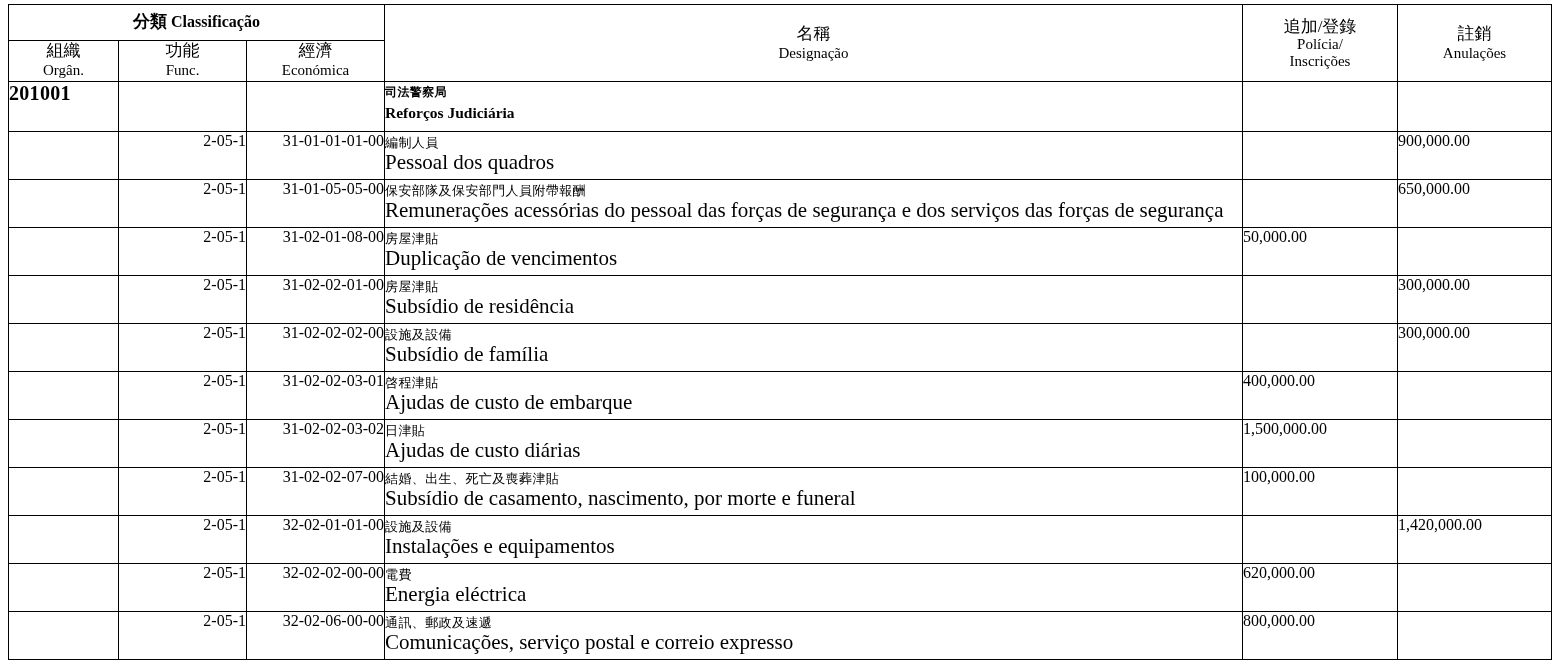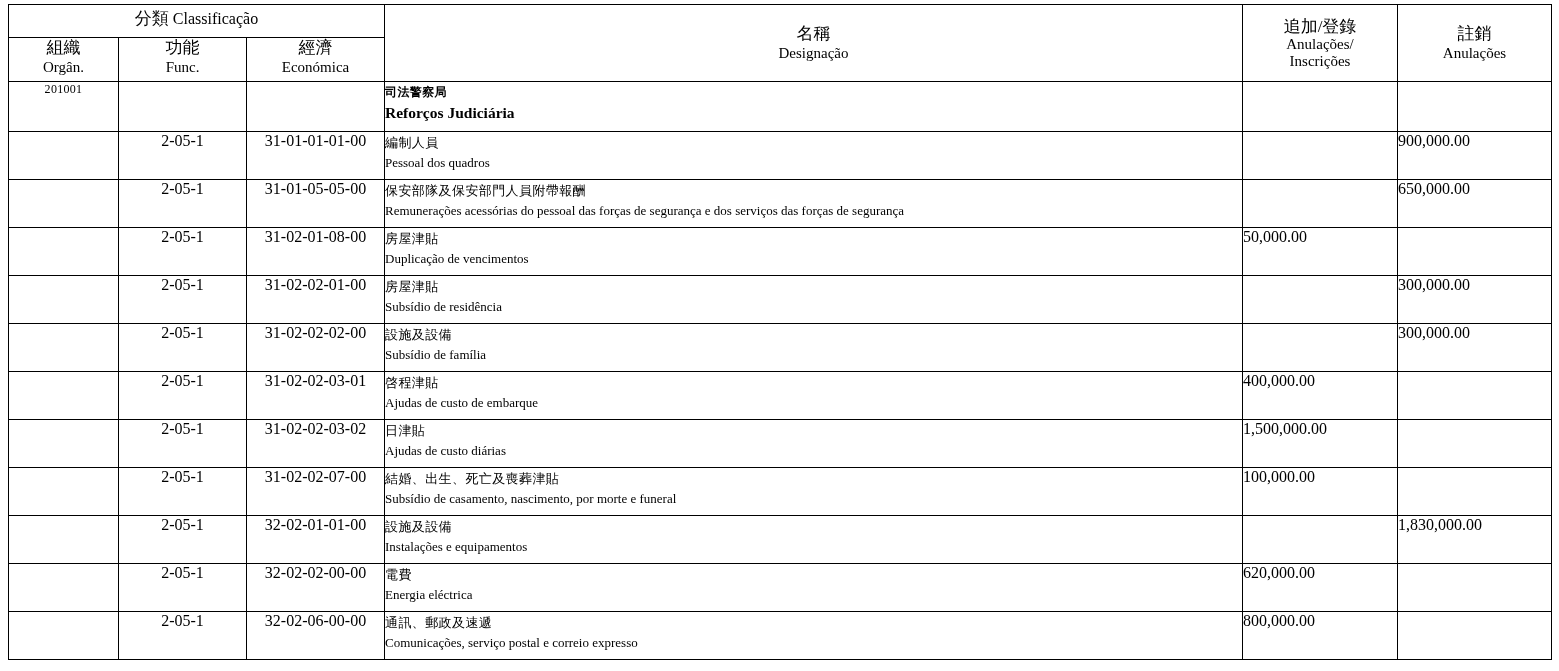--- a/index.html
+++ b/index.html
@@ -53,60 +53,61 @@
   .hd .pt {
     font-size: 15px;
     line-height: 18px;
     display: block;
   }
   .hd.group {
     padding: 4px 2px 5px 2px;
   }
   .hd.group .line {
     font-size: 16px;
-    line-height: 19px;
+    line-height: 25px;
+    font-weight: bold;
   }
   .hd.group .line .zh-inline { font-size: 17px; }
 
   .hd.tall {
     height: 76px;
     vertical-align: middle;
   }
   .hd.tall.three .zh { line-height: 19px; }
   .hd.tall.three .pt { line-height: 17px; }
 
   
   tr.data td { height: 47px; }
   tr.data.first td { height: 49px; }
 
   td.org {
-    text-align: center;
-    font-weight: normal;
-    font-size: 12px;
+    text-align: left;
+    font-weight: bold;
+    font-size: 20px;
     padding-top: 7px;
     letter-spacing: 0.3px;
   }
   td.func, td.econ {
-    text-align: center;
+    text-align: right;
     font-size: 16px;
     padding: 7px 9px 0 0;
     white-space: nowrap;
   }
   td.desig {
     padding: 3px 0 0 10px;
   }
   td.desig .zh {
     display: block;
     font-size: 13px;
     line-height: 21px;
     letter-spacing: 0.4px;
   }
   td.desig .pt {
     display: block;
-    font-size: 13px;
+    font-size: 21px;
     line-height: 19px;
   }
   td.desig.heading .zh {
     font-weight: bold;
     font-size: 12px;
   }
   td.desig.heading .pt {
     font-weight: bold;
     font-size: 15.5px;
   }
@@ -136,21 +137,21 @@
             <span class="zh-inline">分類</span>
             <span>Classificação</span>
           </span>
         </th>
         <th class="hd tall" rowspan="2">
           <span class="zh">名稱</span>
           <span class="pt">Designação</span>
         </th>
         <th class="hd tall three" rowspan="2">
           <span class="zh">追加/登錄</span>
-          <span class="pt">Anulações/</span>
+          <span class="pt">Polícia/</span>
           <span class="pt">Inscrições</span>
         </th>
         <th class="hd tall" rowspan="2">
           <span class="zh">註銷</span>
           <span class="pt">Anulações</span>
         </th>
       </tr>
       <tr>
         <th class="hd">
           <span class="zh">組織</span>
@@ -268,21 +269,21 @@
         </tr>
         <tr class="data">
           <td class="org"></td>
           <td class="func">2-05-1</td>
           <td class="econ">32-02-01-01-00</td>
           <td class="desig">
             <span class="zh">設施及設備</span>
             <span class="pt">Instalações e equipamentos</span>
           </td>
           <td class="num"></td>
-          <td class="num">1,830,000.00</td>
+          <td class="num">1,420,000.00</td>
         </tr>
         <tr class="data">
           <td class="org"></td>
           <td class="func">2-05-1</td>
           <td class="econ">32-02-02-00-00</td>
           <td class="desig">
             <span class="zh">電費</span>
             <span class="pt">Energia eléctrica</span>
           </td>
           <td class="num">620,000.00</td>

